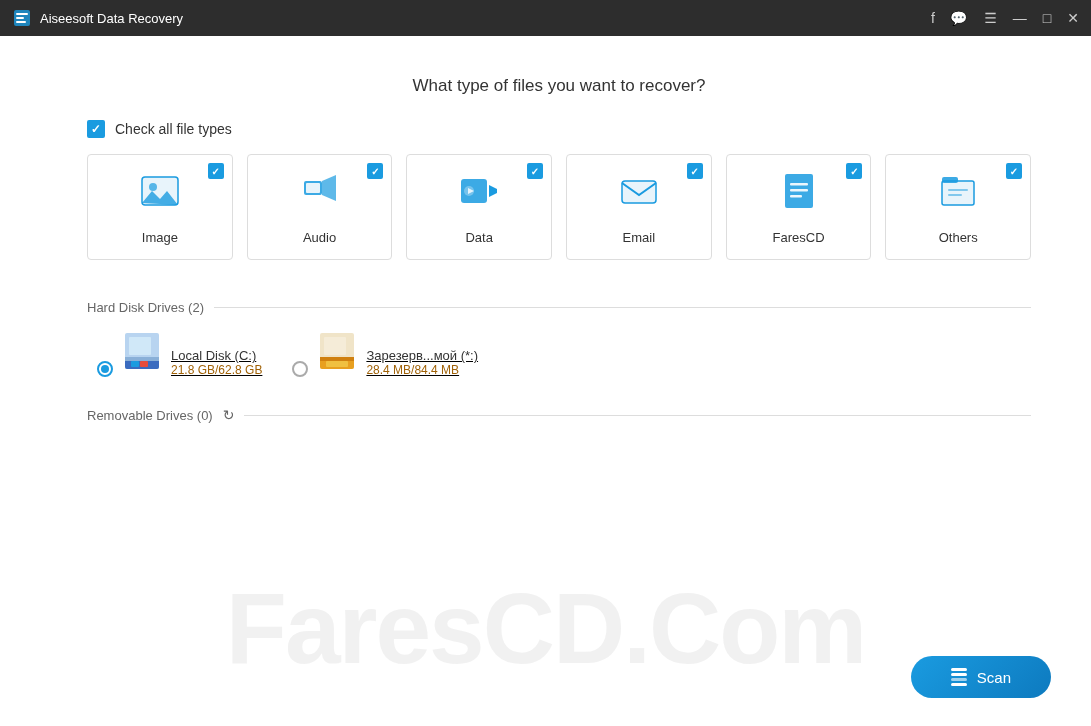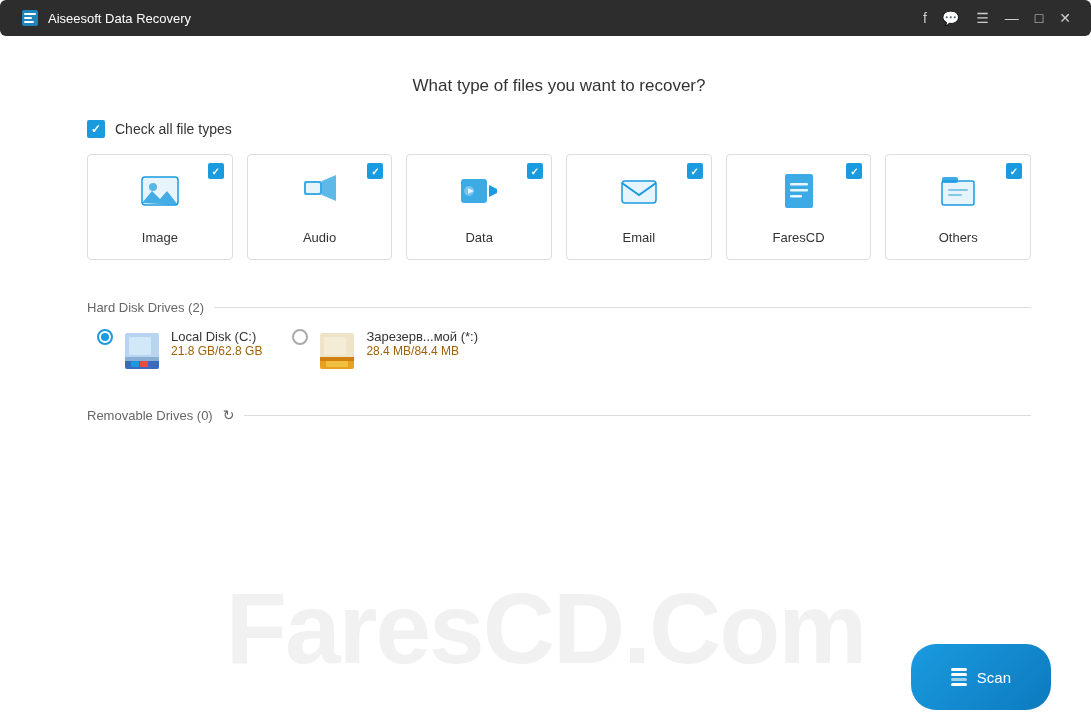--- a/index.html
+++ b/index.html
@@ -11,25 +11,24 @@
       overflow: hidden;
       position: relative;
     }
 
     
     .titlebar {
       display: flex;
       align-items: center;
       background: #2d2d2d;
       height: 36px;
-      padding: 0 20px;
+      padding: 0 12px;
       color: #fff;
       font-size: 13px;
       user-select: none;
-      border-radius: 6px;
     }
     .titlebar-icon {
       width: 20px;
       height: 20px;
       margin-right: 8px;
       display: flex; align-items: center; justify-content: center;
     }
     .titlebar-title { flex: 1; }
     .titlebar-actions {
       display: flex;
@@ -160,23 +159,24 @@
 
     .drives-row {
       display: flex;
       gap: 30px;
       margin-bottom: 30px;
       padding-left: 10px;
     }
 
     .drive-item {
       display: flex;
-      align-items: flex-start;
+      align-items: flex-end;
       gap: 10px;
       cursor: pointer;
+      text-decoration: underline;
     }
     .drive-radio {
       width: 16px;
       height: 16px;
       border: 2px solid #1a9be0;
       border-radius: 50%;
       display: flex;
       align-items: center;
       justify-content: center;
       flex-shrink: 0;
@@ -236,27 +236,27 @@
       color: rgba(200,200,200,0.25);
       letter-spacing: -2px;
       pointer-events: none;
       user-select: none;
       z-index: 0;
     }
 
     
     .scan-button {
       position: absolute;
-      bottom: 16px;
+      bottom: 28px;
       right: 40px;
       background: linear-gradient(135deg, #1a9be0, #0d7abf);
       color: #fff;
       border: none;
       border-radius: 25px;
-      padding: 24px 40px;
+      padding: 12px 40px;
       font-size: 15px;
       cursor: pointer;
       display: flex;
       align-items: center;
       gap: 10px;
       z-index: 10;
     }
     .scan-button .scan-icon {
       display: flex;
       flex-direction: column;

